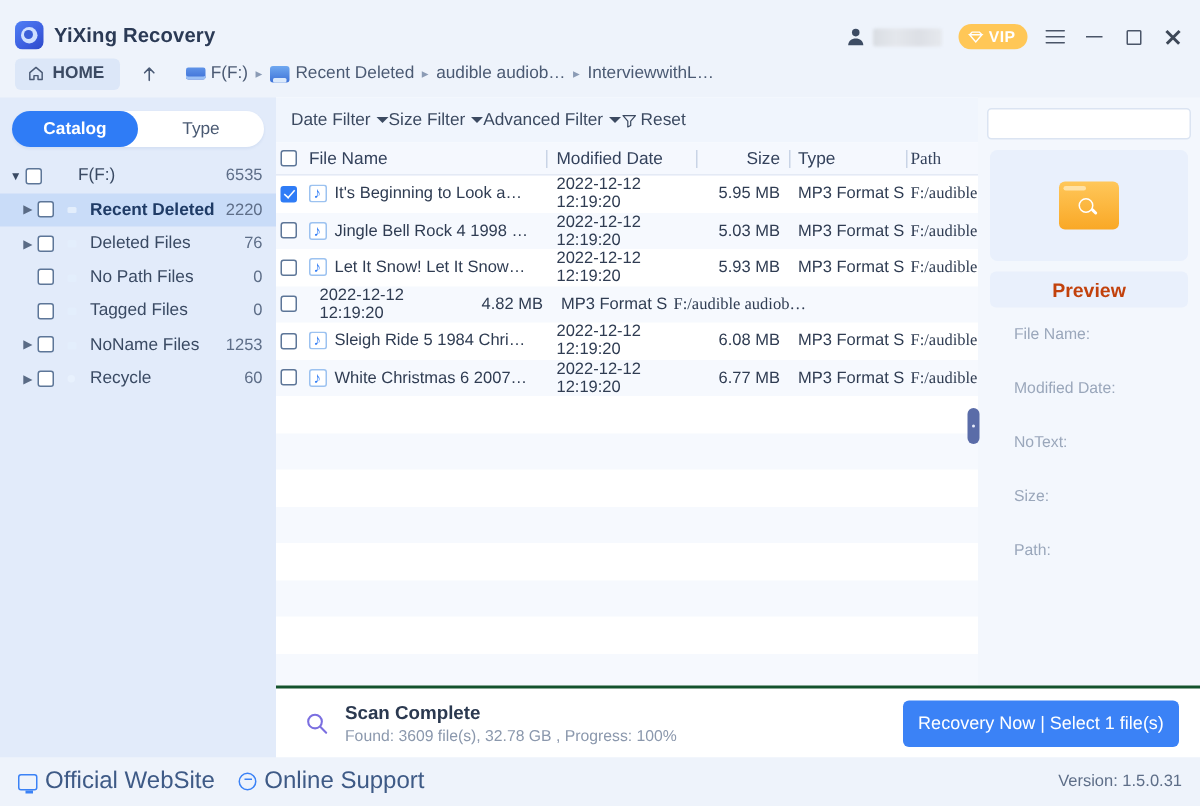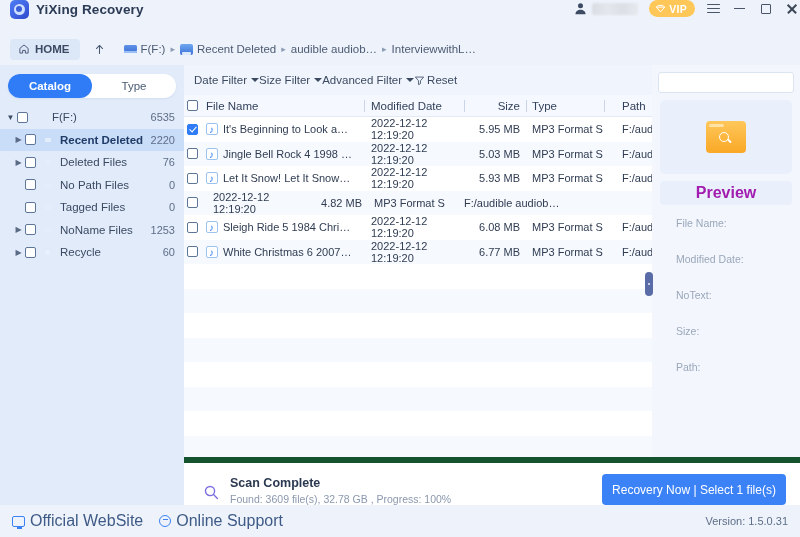--- a/index.html
+++ b/index.html
@@ -12,21 +12,21 @@
   .app {
     position: relative;
     width: 800px; height: 537px;
     background: #eef3fb;
   }
 
   
   .titlebar {
     position: absolute; left: 0; top: 0; width: 800px; height: 33px;
     background: #eef3fb;
-    display: flex; align-items: flex-start;
+    display: flex; align-items: flex-end;
   }
   .brand { display: flex; align-items: center; gap: 7px; padding-left: 10px; }
   .brand-logo {
     width: 19px; height: 19px; border-radius: 5px;
     background: linear-gradient(140deg,#4f7ff5 0%, #3d5fe0 60%, #2d49c9 100%);
     display: flex; align-items: center; justify-content: center;
     flex: none;
   }
   .brand-logo .blob {
     width: 11px; height: 11px; border-radius: 50%;
@@ -35,21 +35,21 @@
   }
   .brand-logo .blob::after {
     content: ""; position: absolute; left: 2px; top: 2px;
     width: 6px; height: 6px; border-radius: 50%; background: #3b5fd8;
   }
   .brand-name {
     font-size: 13.5px; color: #2b3a55; font-weight: 600; letter-spacing: .1px;
   }
   .tb-right {
     margin-left: auto; display: flex; align-items: center; gap: 11px;
-    padding-right: 1px;
+    padding-right: 11px;
   }
   .user-chip { display: flex; align-items: center; gap: 5px; }
   .user-icon { width: 13px; height: 13px; display: block; }
   .user-blur {
     width: 46px; height: 12px; border-radius: 2px;
     background: linear-gradient(90deg,#d9dde3,#e4e7ec,#dcdfe5,#e6e9ee);
     filter: blur(1.2px);
   }
   .vip-badge {
     display: flex; align-items: center; gap: 3px;
@@ -200,22 +200,22 @@
     font-size: 11px; color: #2f3c52;
   }
   .row.alt { background: #f6f9fe; }
   .c-check { width: 22px; flex: none; display: flex; align-items: center; justify-content: center; }
   .c-name { width: 158px; flex: none; display: flex; align-items: center; gap: 5px;
             white-space: nowrap; overflow: hidden; padding-right: 4px; }
   .c-date { width: 100px; flex: none; border-left: 1px solid #4d7c0f; padding-left: 6px; }
   .c-size { width: 62px; flex: none; border-left: 1px solid #dde4f0; text-align: right; padding-right: 6px; }
   .c-type { width: 78px; flex: none; border-left: 1px solid #dde4f0; padding-left: 5px;
             white-space: nowrap; overflow: hidden; }
-  .c-path { flex: 1; border-left: 1px solid #dde4f0; padding-left: 17px;
-            white-space: nowrap; overflow: hidden; }
+  .c-path { flex: 1; border-left: 1px solid #dde4f0; padding-left: 2px;
+            white-space: nowrap; overflow: hidden; font-family: Liberation Serif, serif; }
   .thead .c-date, .thead .c-size, .thead .c-type, .thead .c-path { border-left-color: #c9d4e6; }
   .row .c-date, .row .c-size, .row .c-type, .row .c-path { border-left-color: transparent; }
   .mp3ico {
     width: 12px; height: 12px; flex: none; border-radius: 2px;
     background: #ffffff; border: 1px solid #9cc2f0; position: relative;
   }
   .mp3ico::after {
     content: "\266A"; position: absolute; left: 2px; top: -1px;
     font-size: 10px; color: #2f7cf6; line-height: 13px;
   }
@@ -264,30 +264,30 @@
     position: absolute; left: 13px; top: 11px; width: 10px; height: 10px;
     border: 1.7px solid #ffffff; border-radius: 50%;
   }
   .bigfolder .mag::after {
     content: ""; position: absolute; left: 7px; top: 7px; width: 5px; height: 1.7px;
     background: #ffffff; transform: rotate(45deg); border-radius: 1px;
   }
   .previewbtn {
     margin: 7px 8px 0 8px; height: 24px; background: #e9f0fc; border-radius: 4px;
     display: flex; align-items: center; justify-content: center;
-    font-size: 16px; font-weight: 700; color: #a21caf;
+    font-size: 13px; font-weight: 700; color: #c2410c;
   }
   .metalist { padding: 12px 8px 0 8px; }
   .metaitem { font-size: 10.5px; color: #9aa7bb; margin-bottom: 24px; padding-left: 16px; }
 
   
   .statusbar {
     position: absolute; left: 184px; top: 457px; width: 616px; height: 48px;
-    background: #ffffff; display: flex; align-items: flex-end;
-    border-top: 6px solid #14532d;
+    background: #ffffff; display: flex; align-items: center;
+    border-top: 2px solid #14532d;
   }
   .scanicon {
     margin-left: 14px; width: 26px; height: 26px; flex: none;
     display: flex; align-items: center; justify-content: center;
     color: #7b6fe0;
   }
   .scantext { margin-left: 6px; }
   .scantitle { font-size: 12.5px; color: #2b3950; font-weight: 600; }
   .scansub { font-size: 10.5px; color: #8b98ad; margin-top: 3px; }
   .recbtn {

